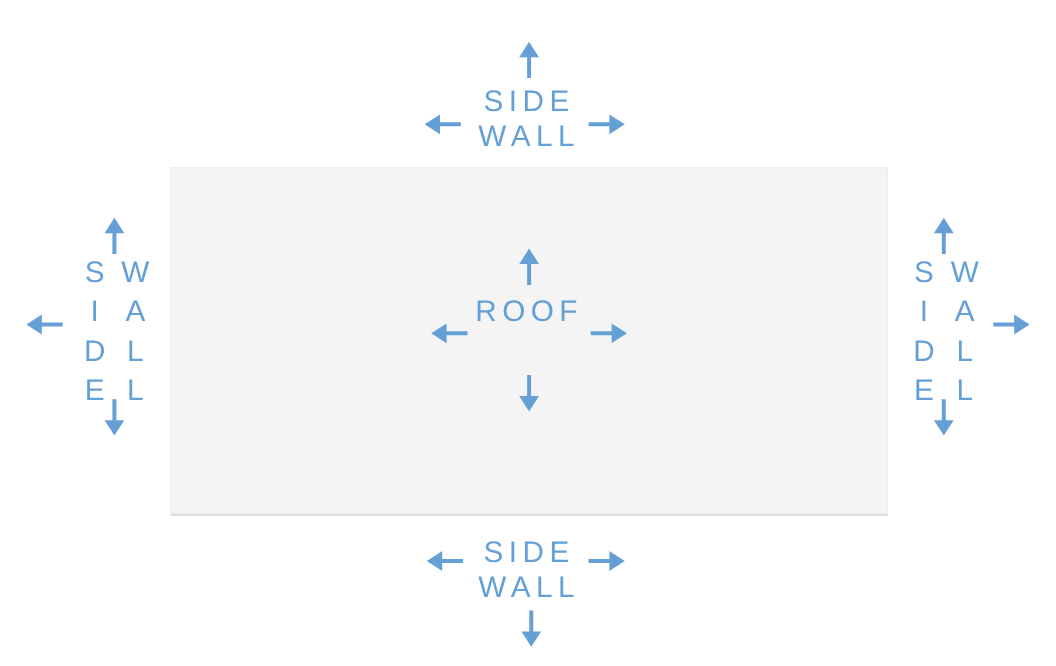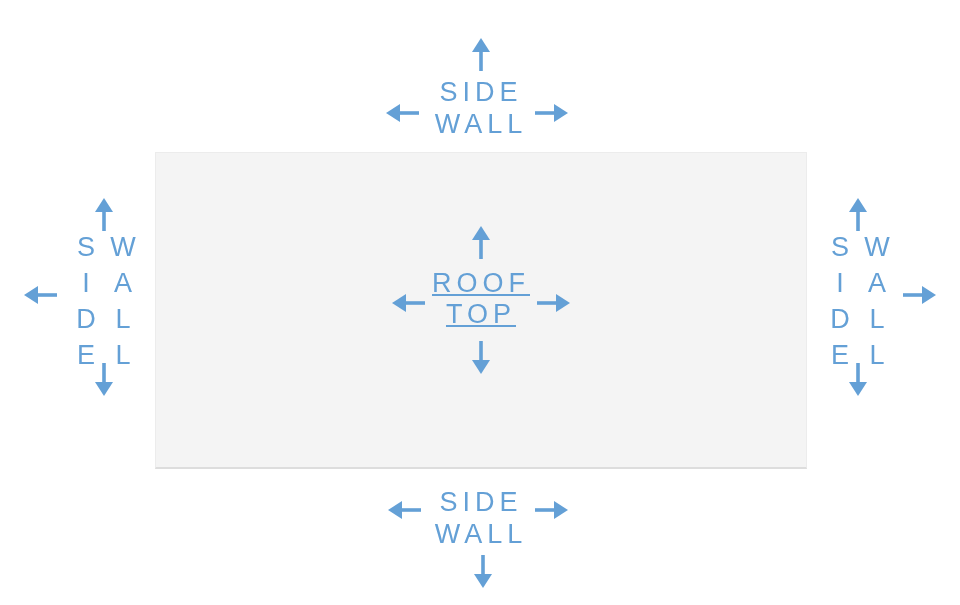--- a/index.html
+++ b/index.html
@@ -23,21 +23,21 @@
     box-sizing:border-box;
   }
   .arrow{position:absolute;display:block;}
   .arrow line{stroke:var(--accent);stroke-width:3.6;}
   .arrow polygon{fill:var(--accent);}
   .h-label{
     position:absolute;color:var(--accent);font-size:27px;letter-spacing:5px;
     text-align:center;font-weight:400;
   }
   .h-label .line{line-height:32px;}
-  .h-label.center-label .line{line-height:31px;text-decoration:underline;}
+  .h-label.center-label .line{line-height:31px;}
   .v-label{
     position:absolute;display:flex;flex-direction:row;justify-content:center;
     gap:10px;color:var(--accent);
   }
   .v-col{
     writing-mode:vertical-rl;text-orientation:upright;
     font-size:27px;letter-spacing:6px;line-height:1;font-weight:400;
   }
 </style>
 </head>
@@ -70,21 +70,20 @@
     <svg class="arrow" style="left:467px;top:212px" width="28" height="36" viewBox="0 0 28 36">
       <line x1="14" y1="35" x2="14" y2="14"></line>
         <polygon points="14,2 5,16 23,16"></polygon>
     </svg>
     <svg class="arrow" style="left:390px;top:279px" width="36" height="24" viewBox="0 0 36 24">
       <line x1="35" y1="12" x2="14" y2="12"></line>
         <polygon points="2,12 16,3 16,21"></polygon>
     </svg>
     <div class="h-label center-label" style="left:408px;top:256px;width:146px">
       <div class="line">ROOF</div>
-      <div class="line">TOP</div>
     </div>
     <svg class="arrow" style="left:536px;top:279px" width="36" height="24" viewBox="0 0 36 24">
       <line x1="1" y1="12" x2="22" y2="12"></line>
         <polygon points="34,12 20,3 20,21"></polygon>
     </svg>
     <svg class="arrow" style="left:467px;top:328px" width="28" height="36" viewBox="0 0 28 36">
       <line x1="14" y1="1" x2="14" y2="22"></line>
         <polygon points="14,34 5,20 23,20"></polygon>
     </svg>
   </div>

